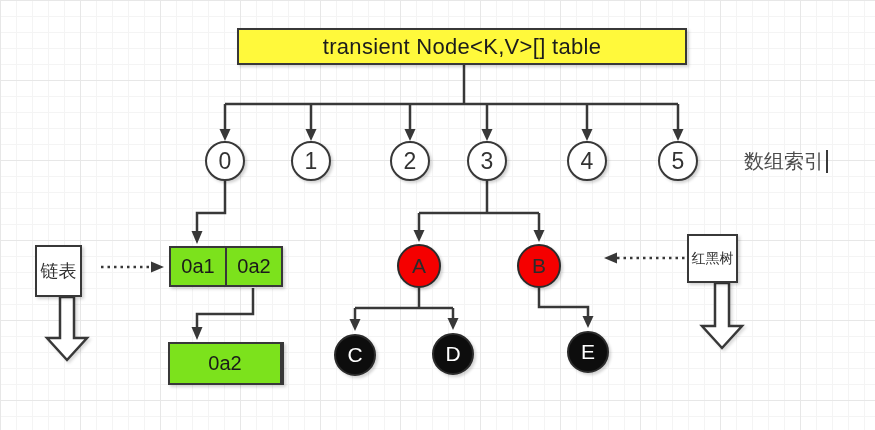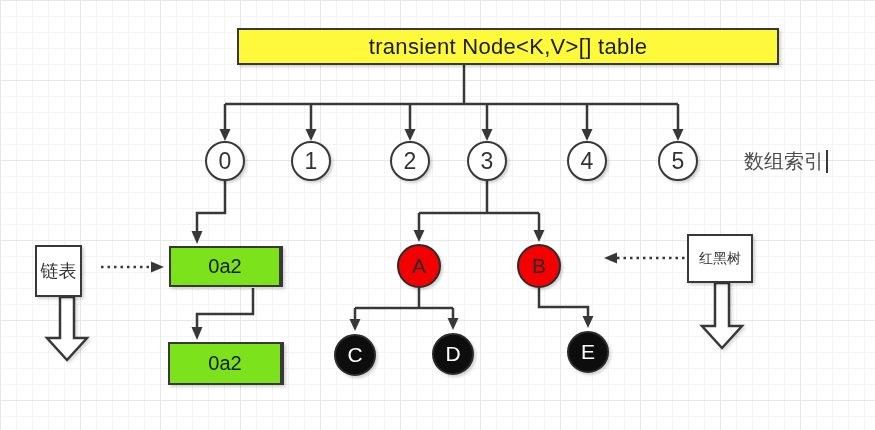--- a/index.html
+++ b/index.html
@@ -13,21 +13,21 @@
       linear-gradient(var(--grid-minor,#f4f4f4) 1px, transparent 1px),
       linear-gradient(90deg, var(--grid-minor,#f4f4f4) 1px, transparent 1px);
     background-size:80px 80px,80px 80px,16px 16px,16px 16px;
   }
   .abs{position:absolute;box-sizing:border-box;}
   .shadow{box-shadow:2px 2px 3px rgba(0,0,0,0.18);}
   #connector-layer{position:absolute;left:0;top:0;z-index:1;}
   .shape{z-index:2;}
 
   .title-box{
-    left:237px;top:28px;width:542px;height:37px;
+    left:237px;top:28px;width:450px;height:37px;
     background:var(--title-fill,#FFF93B);
     border:2.5px solid var(--stroke,#333);
     display:flex;align-items:center;justify-content:center;
     font-size:22px;color:#1c1c1c;letter-spacing:0.3px;
   }
   .idx-circle{
     width:40px;height:40px;border-radius:50%;
     background:#fff;border:2.5px solid var(--stroke,#383838);
     display:flex;align-items:center;justify-content:center;
     font-size:23px;color:#333;top:141px;
@@ -36,21 +36,21 @@
     left:744px;top:148px;font-size:20px;color:#4d4d4d;
     display:flex;align-items:center;justify-content:center;
   }
   .cursor-bar{display:inline-block;width:2px;height:23px;background:#3a3a3a;margin-left:2px;}
 
   .label-box{
     background:#fff;border:2.5px solid var(--stroke,#333);
     display:flex;align-items:center;justify-content:center;color:#333;
   }
   .ll-label{left:35px;top:245px;width:47px;height:52px;font-size:18px;}
-  .rbt-label{left:687px;top:234px;width:66px;height:49px;font-size:14px;}
+  .rbt-label{left:687px;top:234px;width:51px;height:49px;font-size:14px;}
 
   .green-box{
     background:var(--list-fill,#7CE21C);
     border:2.5px solid var(--stroke,#333);
     display:flex;color:#1a1a1a;font-size:20px;
   }
   .green-box .cell{
     flex:1;display:flex;align-items:center;justify-content:center;
   }
   .green-box .cell:first-child{border-right:2.5px solid var(--stroke,#333);}
@@ -149,20 +149,21 @@
 <div class="abs shape caption">
   <span>数组索引</span>
   <span class="cursor-bar"></span>
 </div>
 
 <div class="abs shape label-box ll-label shadow">
   <span>链表</span>
 </div>
 
 <div class="abs shape green-box gb1 shadow">
+  <div class="cell">0a1</div>
   <div class="cell">0a2</div>
 </div>
 <div class="abs shape green-box gb2 shadow">
   <div class="cell">0a2</div>
 </div>
 
 <div class="abs shape tree-node red-node node-a shadow">
     <span>A</span>
   </div>
 <div class="abs shape tree-node red-node node-b shadow">

